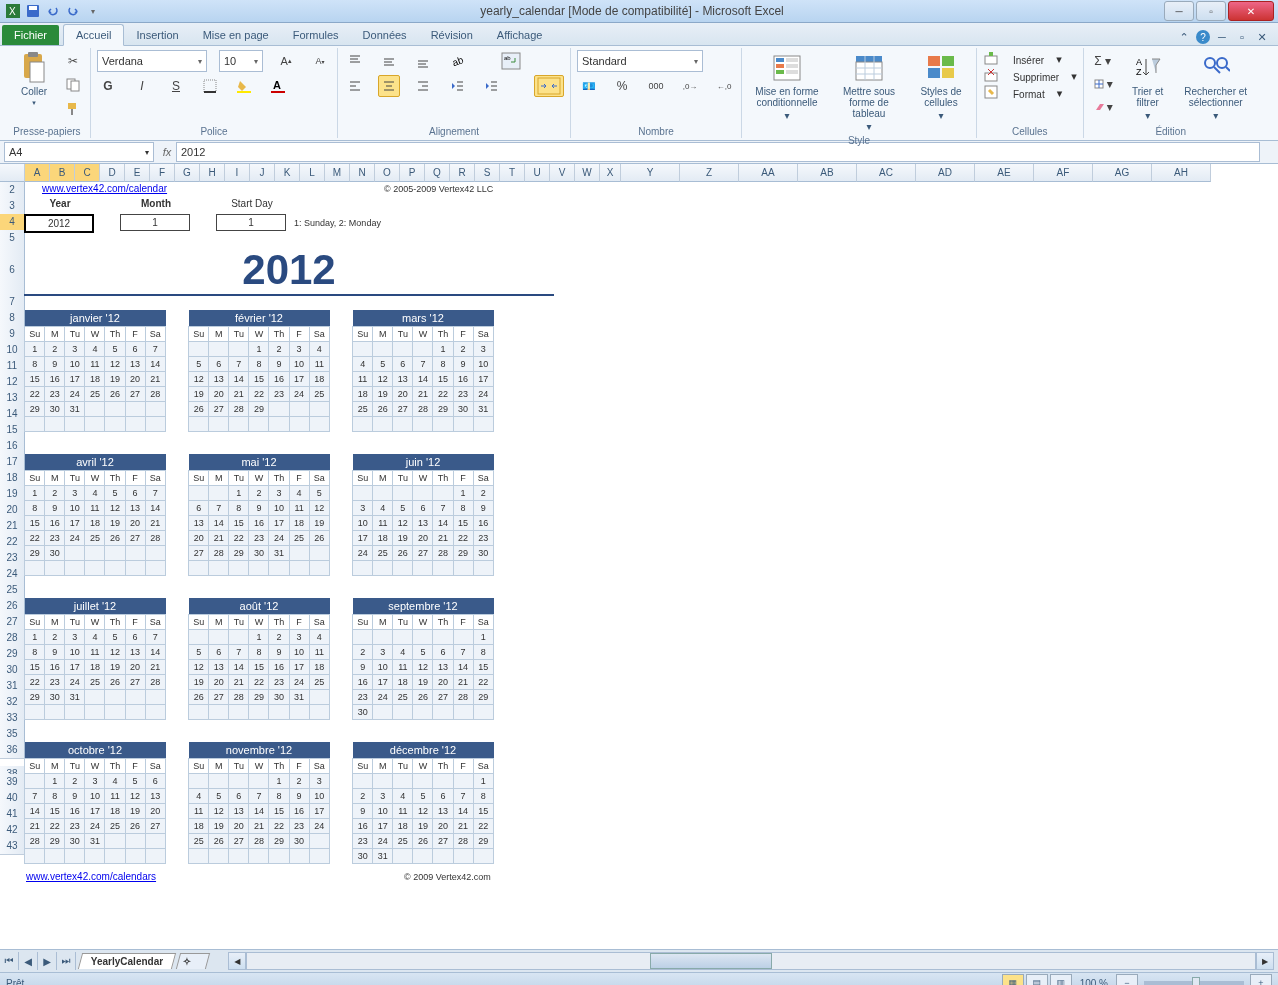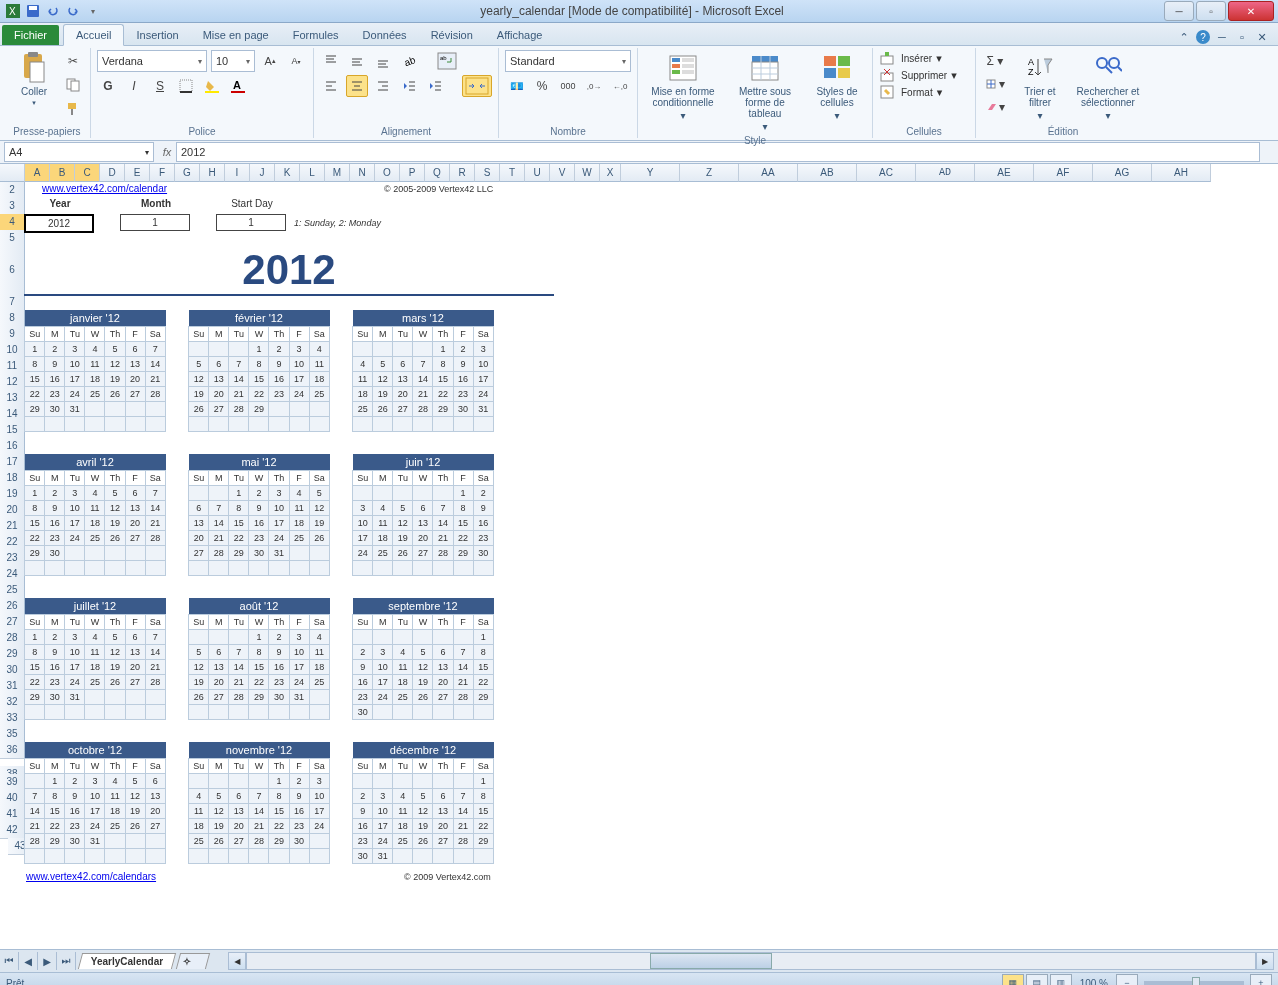--- a/index.html
+++ b/index.html
@@ -16,21 +16,21 @@
 .tab.active{background:#f4f8fc;border:1px solid #a8bdd4;border-bottom:1px solid #f4f8fc;border-radius:3px 3px 0 0;color:#3b5a7a;margin-bottom:-1px}
 .help-area{margin-left:auto;display:flex;gap:4px;padding-right:8px;align-items:center}
 .help-area span{width:16px;height:16px;display:flex;align-items:center;justify-content:center;color:#3b5a7a}
 .ribbon{height:90px;background:#f4f8fc;border-bottom:1px solid #a8bdd4;display:flex;padding:2px 4px}
 .grp{border-right:1px solid #cbd8e6;padding:2px 6px 0 6px;display:flex;flex-direction:column;position:relative}
 .grp-body{flex:1;display:flex;gap:4px;align-items:flex-start}
 .grp-label{text-align:center;font-size:10px;color:#5a7390;padding:1px 0;position:relative}
 .big-btn{display:flex;flex-direction:column;align-items:center;gap:2px;padding:2px 4px;font-size:10px;color:#3b5a7a;text-align:center;min-width:40px}
 .big-btn .ico{width:32px;height:32px;display:flex;align-items:center;justify-content:center}
 .col{display:flex;flex-direction:column;gap:2px}
-.row{display:flex;gap:4px;align-items:center}
+.row{display:flex;gap:12px;align-items:flex-end}
 .sm-btn{width:20px;height:20px;display:flex;align-items:center;justify-content:center;border:1px solid transparent;border-radius:2px;font-size:12px;color:#444}
 .sm-btn.active{background:#fce28a;border:1px solid #d8a62a}
 .combo{height:20px;border:1px solid #aabdd4;background:#fff;display:flex;align-items:center;padding:0 4px;font-size:11px}
 .combo .chev{margin-left:auto;font-size:8px;color:#666}
 .namerow{height:22px;background:#eef3f9;border-bottom:1px solid #a8bdd4;display:flex;align-items:center}
 .namebox{width:140px;height:18px;border:1px solid #aabdd4;background:#fff;margin:0 4px;display:flex;align-items:center;padding:0 4px;font-size:11px}
 .namebox .chev{margin-left:auto;font-size:8px}
 .fx{width:18px;height:18px;display:flex;align-items:center;justify-content:center;font-style:italic;color:#666}
 .formula{flex:1;height:18px;border:1px solid #aabdd4;background:#fff;margin-right:18px;padding:0 4px;font-size:11px;display:flex;align-items:center}
 .sheet{position:relative;height:785px;overflow:hidden;background:#fff}
@@ -39,21 +39,21 @@
 .ch.sel{background:#fbd67a}
 .rowhdr{width:24px;background:linear-gradient(90deg,#f5f8fc,#e3ebf4);border-right:1px solid #a8bdd4;border-bottom:1px solid #c0cddc;text-align:center;font-size:10px;color:#3b5a7a;line-height:16px}
 .rowhdr.sel{background:#fbd67a}
 .gridbody{position:absolute;left:0;top:18px;right:0;bottom:0}
 .gr-row{display:flex;height:16px}
 .content{position:absolute;left:24px;top:0;width:538px}
 .link{color:#0000ee;text-decoration:underline;font-size:10px}
 .copyright{font-size:9px;color:#333;text-align:right}
 .lbl{font-weight:bold;text-align:center;font-size:10px}
 .box{border:1px solid #444;text-align:center;font-size:10px;height:15px;line-height:15px;background:#fff}
-.note{font-style:italic;font-size:9px}
+.note{font-size:9px}
 .bigyear{font-size:42px;font-weight:bold;color:#2a4a80;text-align:center;border-bottom:2px solid #2a4a80;font-family:Verdana,sans-serif}
 .mini{width:142px;font-size:9px;border-collapse:collapse}
 .mini th{background:#3a5a8a;color:#fff;font-weight:normal;text-align:center;padding:2px 0;font-size:11px;font-family:Verdana,sans-serif}
 .mini td{border:1px solid #bcd;width:23px;height:14px;text-align:center;background:#eef3f9;padding:0}
 .mini .dh td{background:#fff;font-size:9px;border:1px solid #bcd}
 .sheettabs{height:22px;background:#dce6f0;border-top:1px solid #a8bdd4;display:flex;align-items:center;font-size:10px}
 .nav-ar{width:18px;height:18px;display:flex;align-items:center;justify-content:center;color:#3b5a7a;border-right:1px solid #aabdd4}
 .sheet-tab{background:#fff;border:1px solid #999;border-bottom:none;padding:2px 10px;font-weight:bold;transform:skewX(-15deg);margin-left:4px}
 .sheet-tab span{display:inline-block;transform:skewX(15deg)}
 .hscroll{flex:1;margin:0 4px 0 20px;display:flex;align-items:center}
@@ -438,21 +438,21 @@
         <div class="ch" style="width: 24px;">T</div>
         <div class="ch" style="width: 24px;">U</div>
         <div class="ch" style="width: 24px;">V</div>
         <div class="ch" style="width: 24px;">W</div>
         <div class="ch" style="width: 20px;">X</div>
         <div class="ch" style="width: 58px;">Y</div>
         <div class="ch" style="width: 58px;">Z</div>
         <div class="ch" style="width: 58px;">AA</div>
         <div class="ch" style="width: 58px;">AB</div>
         <div class="ch" style="width: 58px;">AC</div>
-        <div class="ch" style="width: 58px; font-family: Liberation Mono, monospace;">AD</div>
+        <div class="ch" style="width: 58px;">AD</div>
         <div class="ch" style="width: 58px;">AE</div>
         <div class="ch" style="width: 58px;">AF</div>
         <div class="ch" style="width: 58px;">AG</div>
         <div class="ch" style="width: 58px;">AH</div>
       </div>
   </div>
   <div class="gridbody" id="gridbody">
       <div class="gr-row" style="height: 16px;">
         <div class="rowhdr" style="height: 16px; line-height: 16px;">2</div>
       </div>
@@ -563,21 +563,21 @@
       </div>
       <div class="gr-row" style="height: 16px;">
         <div class="rowhdr" style="height: 16px; line-height: 16px;">40</div>
       </div>
       <div class="gr-row" style="height: 16px;">
         <div class="rowhdr" style="height: 16px; line-height: 16px;">41</div>
       </div>
       <div class="gr-row" style="height: 16px;">
         <div class="rowhdr" style="height: 16px; line-height: 16px;">42</div>
       </div>
-      <div class="gr-row" style="height: 16px; padding-left: 8px;">
+      <div class="gr-row" style="height: 16px;">
         <div class="rowhdr" style="height: 16px; line-height: 16px;">43</div>
       </div>
       <div class="content">
         <div style="position: absolute; top: 0px; left: 2px; padding-left: 16px;"><a class="link">www.vertex42.com/calendar</a></div>
         <div style="position: absolute; top: 0px; left: 360px; width: 170px;"><span class="copyright">© 2005-2009 Vertex42 LLC</span></div>
         <div style="position: absolute; top: 16px; left: 0px; width: 72px;">
           <div class="lbl">Year</div>
         </div>
         <div style="position: absolute; top: 16px; left: 96px; width: 72px;">
           <div class="lbl">Month</div>

